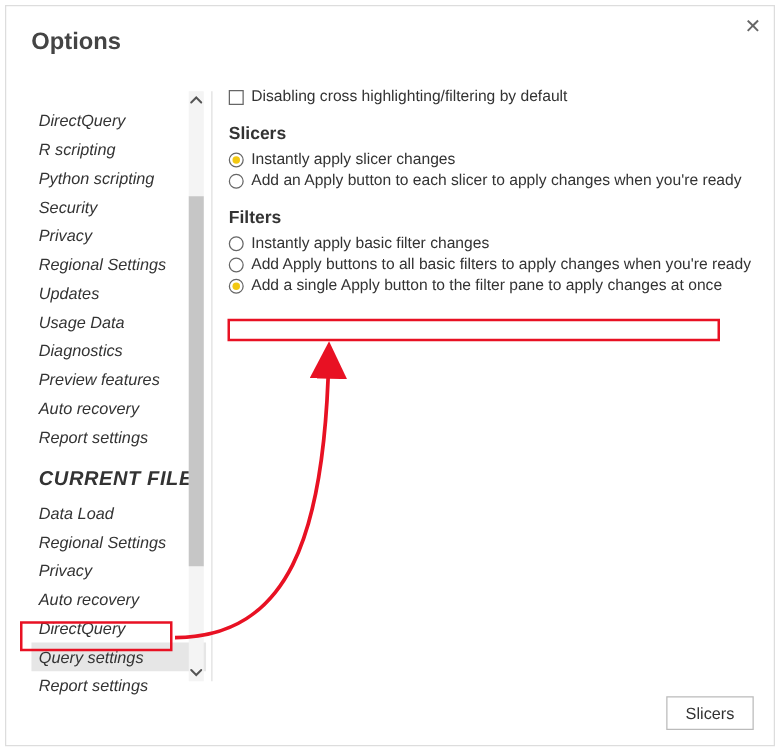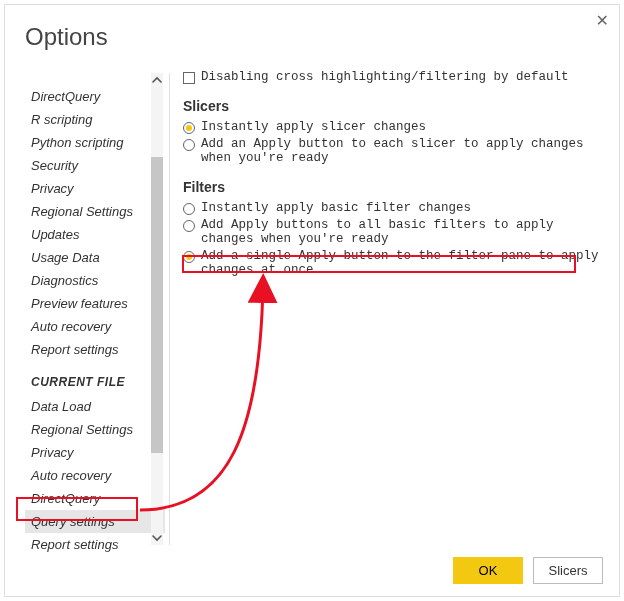--- a/index.html
+++ b/index.html
@@ -24,22 +24,22 @@
     position: absolute;
     top: 6px; right: 10px;
     font-size: 16px;
     color: #666;
     cursor: pointer;
     font-family: Arial, sans-serif;
   }
   .title {
     position: absolute;
     left: 20px; top: 18px;
-    font-size: 24px;
-    font-weight: 400;
+    font-size: 19px;
+    font-weight: 700;
     color: #444;
   }
   .sidebar {
     position: absolute;
     left: 20px; top: 80px;
     width: 140px;
     height: 472px;
     overflow: hidden;
     font-style: italic;
   }
@@ -75,21 +75,21 @@
     cursor: pointer;
     white-space: nowrap;
   }
   .side-item.selected {
     background: #e6e6e6;
   }
   .side-section {
     margin-top: 14px;
     margin-bottom: 6px;
     padding: 0 6px;
-    font-size: 12px;
+    font-size: 16px;
     font-weight: 700;
     letter-spacing: .5px;
     color: #333;
   }
   .vsep {
     position: absolute;
     left: 164px; top: 68px;
     width: 1px; height: 472px;
     background: #e0e0e0;
   }
@@ -112,21 +112,20 @@
     margin-bottom: 6px;
   }
   .opt {
     display: flex;
     align-items: flex-start;
     gap: 6px;
     font-size: 12.5px;
     color: #333;
     margin: 3px 0;
     cursor: pointer;
-    font-family: Liberation Mono, monospace;
   }
   .checkbox {
     width: 12px; height: 12px;
     border: 1px solid #666;
     flex-shrink: 0;
     margin-top: 2px;
   }
   .radio {
     width: 12px; height: 12px;
     border: 1px solid #666;
@@ -249,21 +248,20 @@
           <span>Add Apply buttons to all basic filters to apply changes when you're ready</span>
         </div>
         <div class="opt">
           <span class="radio sel"></span>
           <span>Add a single Apply button to the filter pane to apply changes at once</span>
         </div>
       </div>
   </div>
 
   <div class="footer">
-    <div class="btn primary">OK</div>
     <div class="btn">Slicers</div>
   </div>
 </div>
 
 <div class="anno">
   <div class="redbox" style="left:16px;top:497px;width:122px;height:24px"></div>
   <div class="redbox" style="left:182px;top:255px;width:394px;height:18px"></div>
   <svg width="624" height="601" style="position:absolute;left:0;top:0">
     <defs>
       <marker id="ah" markerWidth="10" markerHeight="10" refX="6" refY="5" orient="auto">

